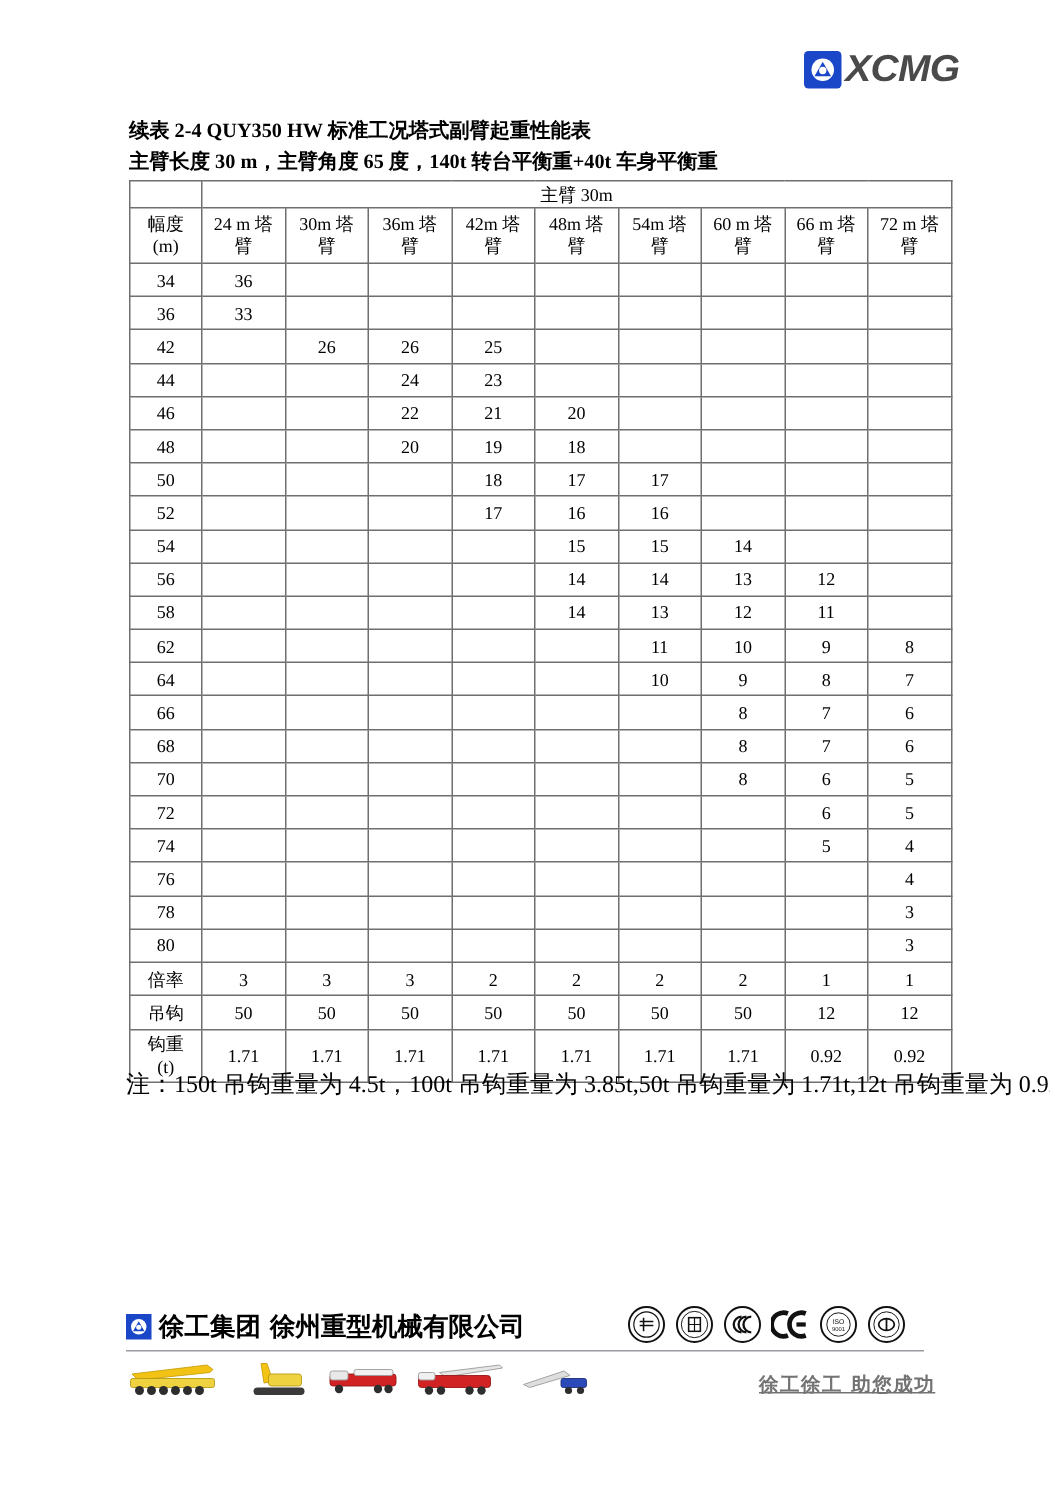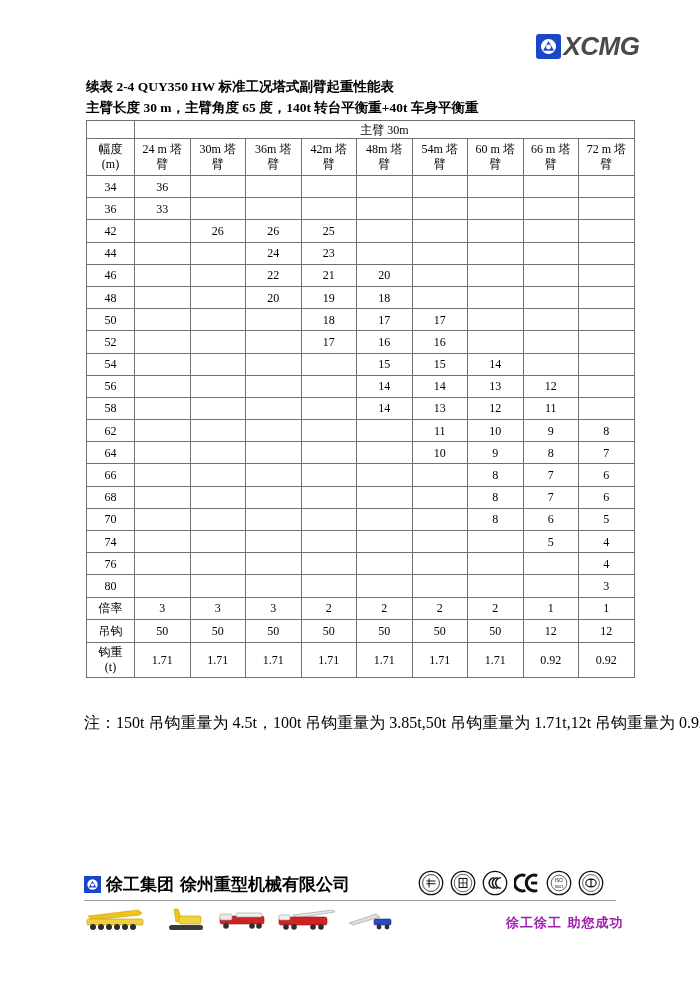--- a/index.html
+++ b/index.html
@@ -165,24 +165,25 @@
     display: flex;
     align-items: flex-end;
     gap: 7px;
   }
   .slogan {
     position: absolute;
     left: 506px;
     top: 50px;
     font-size: 13px;
     font-weight: bold;
-    color: #a21caf;
+    color: #737373;
     font-family: "DejaVu Serif", serif;
     letter-spacing: 1px;
     white-space: nowrap;
+    text-decoration: underline;
   }
 </style>
 </head>
 <body>
 
 <div class="page">
 
   <div class="top-logo">
     <span class="xcmg-mark">
       <svg width="19" height="19" viewBox="0 0 24 24" aria-hidden="true">
@@ -446,20 +447,32 @@
             <td></td>
             <td></td>
             <td></td>
             <td></td>
             <td></td>
             <td>8</td>
             <td>6</td>
             <td>5</td>
           </tr>
           <tr class="datarow">
+            <td>72</td>
+            <td></td>
+            <td></td>
+            <td></td>
+            <td></td>
+            <td></td>
+            <td></td>
+            <td></td>
+            <td>6</td>
+            <td>5</td>
+          </tr>
+          <tr class="datarow">
             <td>74</td>
             <td></td>
             <td></td>
             <td></td>
             <td></td>
             <td></td>
             <td></td>
             <td></td>
             <td>5</td>
             <td>4</td>
@@ -468,20 +481,32 @@
             <td>76</td>
             <td></td>
             <td></td>
             <td></td>
             <td></td>
             <td></td>
             <td></td>
             <td></td>
             <td></td>
             <td>4</td>
+          </tr>
+          <tr class="datarow">
+            <td>78</td>
+            <td></td>
+            <td></td>
+            <td></td>
+            <td></td>
+            <td></td>
+            <td></td>
+            <td></td>
+            <td></td>
+            <td>3</td>
           </tr>
           <tr class="datarow">
             <td>80</td>
             <td></td>
             <td></td>
             <td></td>
             <td></td>
             <td></td>
             <td></td>
             <td></td>

